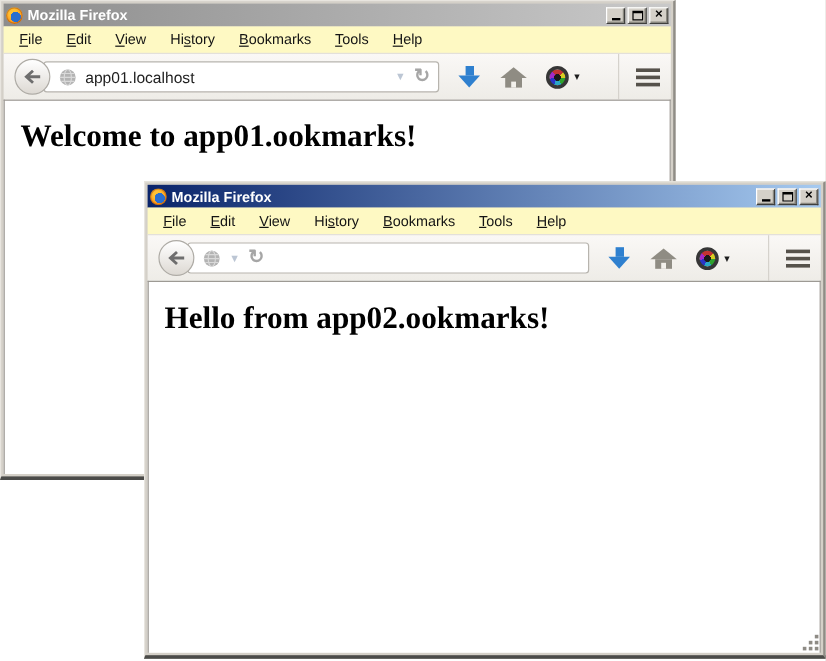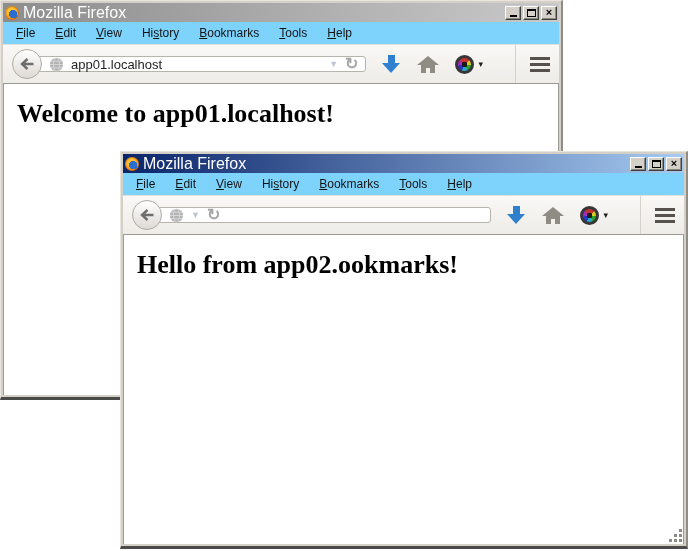--- a/index.html
+++ b/index.html
@@ -28,59 +28,59 @@
   .titlebar.inactive{background:linear-gradient(90deg,#8d8d8d,#c9c9c9);}
   .titlebar.active{background:linear-gradient(90deg,#0a246a,#a6caf0);}
   .fx-logo{
     width:14px;height:14px;border-radius:50%;flex:0 0 14px;
     background:
       radial-gradient(circle at 58% 58%, #2a6fd0 0 36%, rgba(0,0,0,0) 38%),
       radial-gradient(circle at 45% 40%, #ffc235 0 28%, #ff9d1c 55%, #e8650d 90%);
     box-shadow:0 0 0 1px rgba(120,60,0,.35) inset;
   }
   .title-text{
-    flex:1;color:#ffffff;font-weight:normal;font-size:16px;line-height:1;
+    flex:1;color:#ffffff;font-weight:bold;font-size:12px;line-height:1;
     white-space:nowrap;overflow:hidden;
   }
   .win-controls{display:flex;gap:2px;flex:0 0 auto;}
   .wbtn{
     width:16px;height:14px;box-sizing:border-box;background:#d4d0c8;
     border:1px solid;border-color:#ffffff #3f3f3d #3f3f3d #ffffff;
     box-shadow:inset -1px -1px 0 #8a887f;
     display:flex;align-items:center;justify-content:center;
     font:bold 11px/1 "Liberation Sans",sans-serif;color:#000;
     padding:0;cursor:default;
   }
   .min-glyph{width:7px;height:2px;background:#000;align-self:flex-end;margin:0 auto 2px auto;}
   .max-glyph{width:9px;height:8px;box-sizing:border-box;border:1px solid #000;border-top:2px solid #000;}
 
   
   .menubar{
-    height:22px;flex:0 0 22px;background:#7dd3fc;
+    height:22px;flex:0 0 22px;background:#fef9c3;
     display:flex;align-items:center;padding-left:3px;
     font-size:12px;color:#141414;
     border-bottom:1px solid #e3e0da;
   }
   .menu-item{padding:3px 10px;white-space:nowrap;}
   .menu-item u{text-decoration:underline;}
 
   
   .navbar{
     height:38px;flex:0 0 38px;
     background:linear-gradient(#faf8f6,#eeece7);
     display:flex;align-items:center;padding:0 9px;
   }
   .back-btn{
     width:30px;height:30px;border-radius:50%;box-sizing:border-box;
     background:linear-gradient(#ffffff,#ddd9d3);
     border:1px solid #aeaba5;z-index:2;flex:0 0 30px;
     display:flex;align-items:center;justify-content:center;
   }
   .urlbar{
-    flex:1;height:16px;box-sizing:border-box;margin-left:-6px;
+    flex:1;height:26px;box-sizing:border-box;margin-left:-6px;
     background:#fff;border:1px solid #b7b4ae;border-radius:3px;
     display:flex;align-items:center;padding:0 7px 0 12px;gap:7px;min-width:0;
   }
   .globe-icon{flex:0 0 15px;}
   .url-text{flex:1;font-size:13px;color:#1f1f1f;white-space:nowrap;overflow:hidden;}
   .urlbar-dropdown{color:#bcc6d4;font-size:9px;flex:0 0 auto;}
   .reload-icon{color:#a6a6a6;font-size:16px;font-weight:bold;line-height:1;flex:0 0 auto;}
 
   .nav-right{display:flex;align-items:center;gap:16px;margin-left:15px;height:100%;}
   .download-icon{display:flex;flex-direction:column;align-items:center;width:20px;}
@@ -188,21 +188,21 @@
         <span class="hamburger">
           <span class="hb-bar"></span>
             <span class="hb-bar"></span>
             <span class="hb-bar"></span>
         </span>
       </span>
     </div>
   </div>
 
   <div class="content">
-    <h1 class="page-heading">Welcome to app01.localhost!</h1>
+    <h1 class="page-heading">Welcome to app01.ookmarks!</h1>
   </div>
 </div>
 
 <div class="window front">
   <div class="titlebar active">
     <span class="fx-logo"></span>
     <span class="title-text">Mozilla Firefox</span>
     <span class="win-controls">
       <button class="wbtn">
           <span class="min-glyph"></span>

